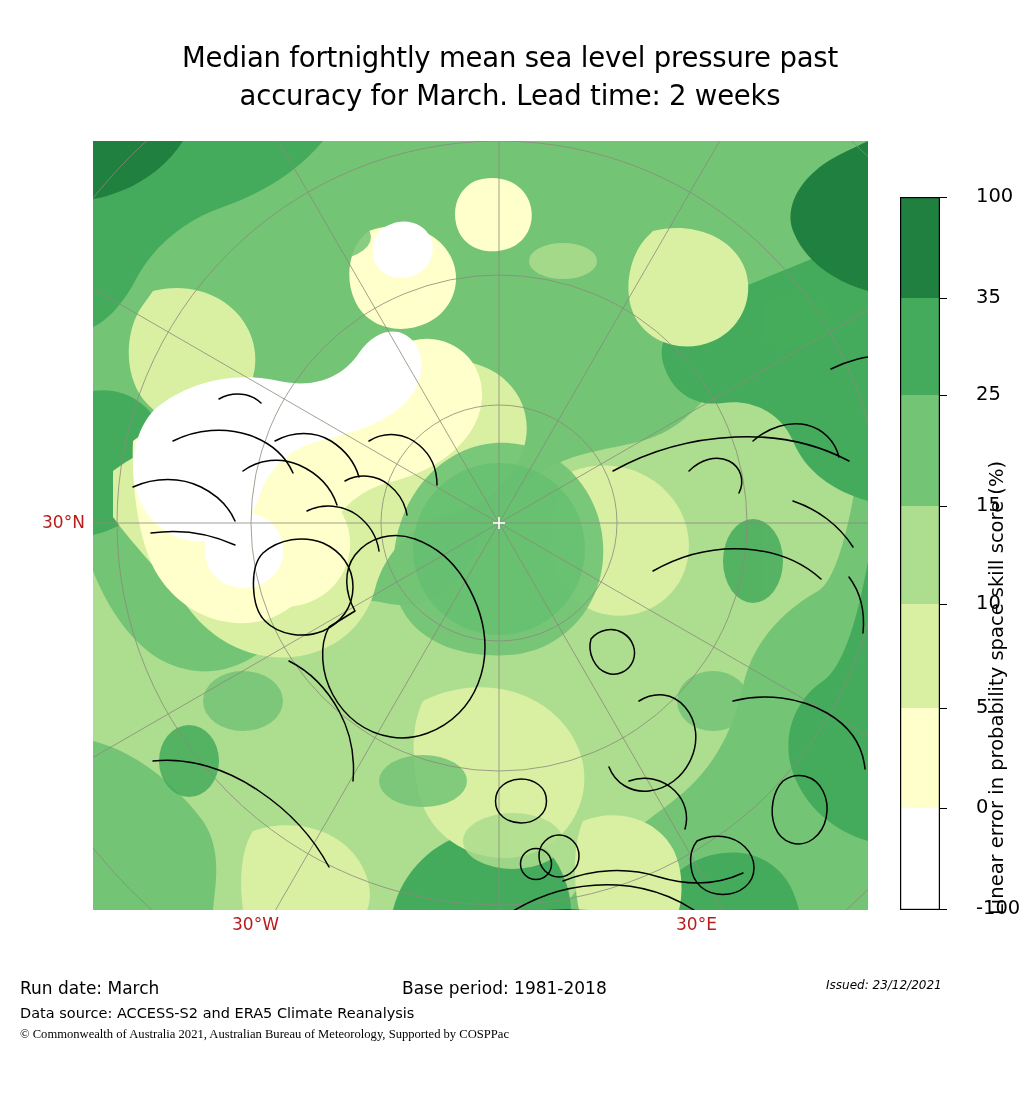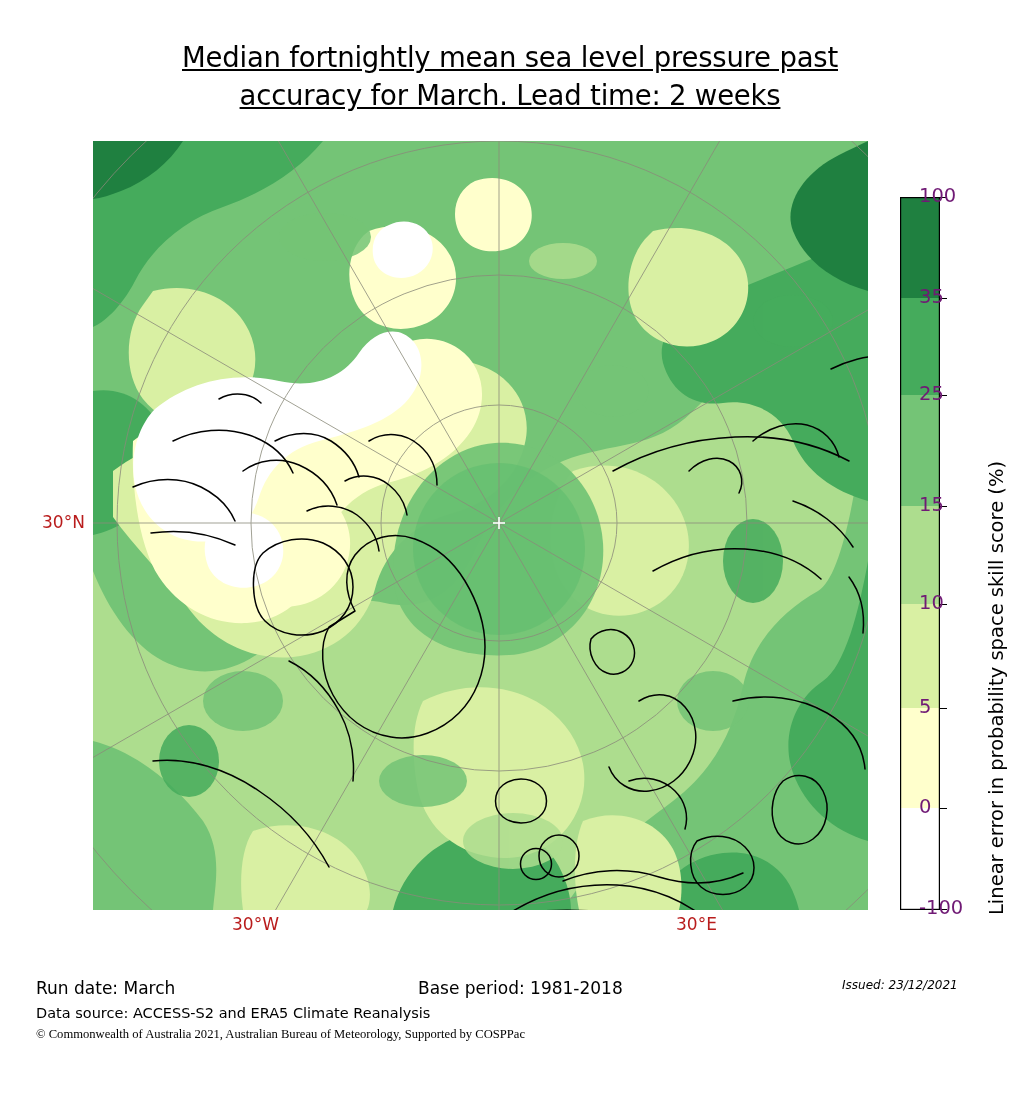--- a/index.html
+++ b/index.html
@@ -9,55 +9,55 @@
     font-family:"DejaVu Sans","Liberation Sans",sans-serif;
     color:#000000;
     -webkit-font-smoothing:antialiased;
   }
   
   #title{
     position:absolute;left:0;top:38px;width:1020px;
     text-align:center;font-size:27.5px;line-height:38px;
     letter-spacing:-0.2px;color:#000;
   }
-  #title .tline{display:block;white-space:nowrap;text-decoration:underline;}
+  #title .tline{display:block;white-space:nowrap;}
   
   #map-panel{
     position:absolute;left:93px;top:141px;width:775px;height:769px;
     overflow:hidden;background:#ffffff;
   }
   #map-svg{display:block;width:775px;height:769px;}
   
   .axis-label{
     position:absolute;font-size:17px;color:#b91c1c;white-space:nowrap;
   }
   #lat-30n{left:42px;top:512px;}
   #lon-30w{left:232px;top:914px;}
   #lon-30e{left:676px;top:914px;}
   
   #cbar-panel{position:absolute;left:900px;top:197px;width:40px;height:713px;}
   #cbar-svg{display:block;width:40px;height:713px;}
   .cbar-tick-label{
-    position:absolute;font-size:19.5px;color:#701a75;white-space:nowrap;left:919px;
+    position:absolute;font-size:19.5px;color:#000000;white-space:nowrap;left:976px;
   }
   .cbar-tick-mark{
     position:absolute;left:940px;width:7px;height:1.4px;background:#000;
   }
   #cbar-title{
     position:absolute;left:0;top:0;width:760px;
     font-size:19.5px;color:#000;white-space:nowrap;
     transform-origin:0 0;
   }
   #cbar-title-wrap{
     position:absolute;left:985px;top:915px;width:0;height:0;
   }
   #cbar-title-wrap>div{transform:rotate(-90deg);transform-origin:0 0;}
   
   #footer{position:absolute;left:0;top:978px;width:1020px;height:80px;}
-  .f-row{position:absolute;white-space:nowrap;margin-left:16px;}
+  .f-row{position:absolute;white-space:nowrap;}
   #f-run{left:20px;top:0px;font-size:17px;}
   #f-base{left:402px;top:0px;font-size:17px;}
   #f-issued{left:826px;top:0px;font-size:12px;font-style:italic;}
   #f-source{left:20px;top:27px;font-size:14.5px;}
   #f-copy{left:20px;top:49px;font-size:12.6px;font-family:Liberation Serif, serif;}
 </style>
 </head>
 <body>
 
 <div id="title">

